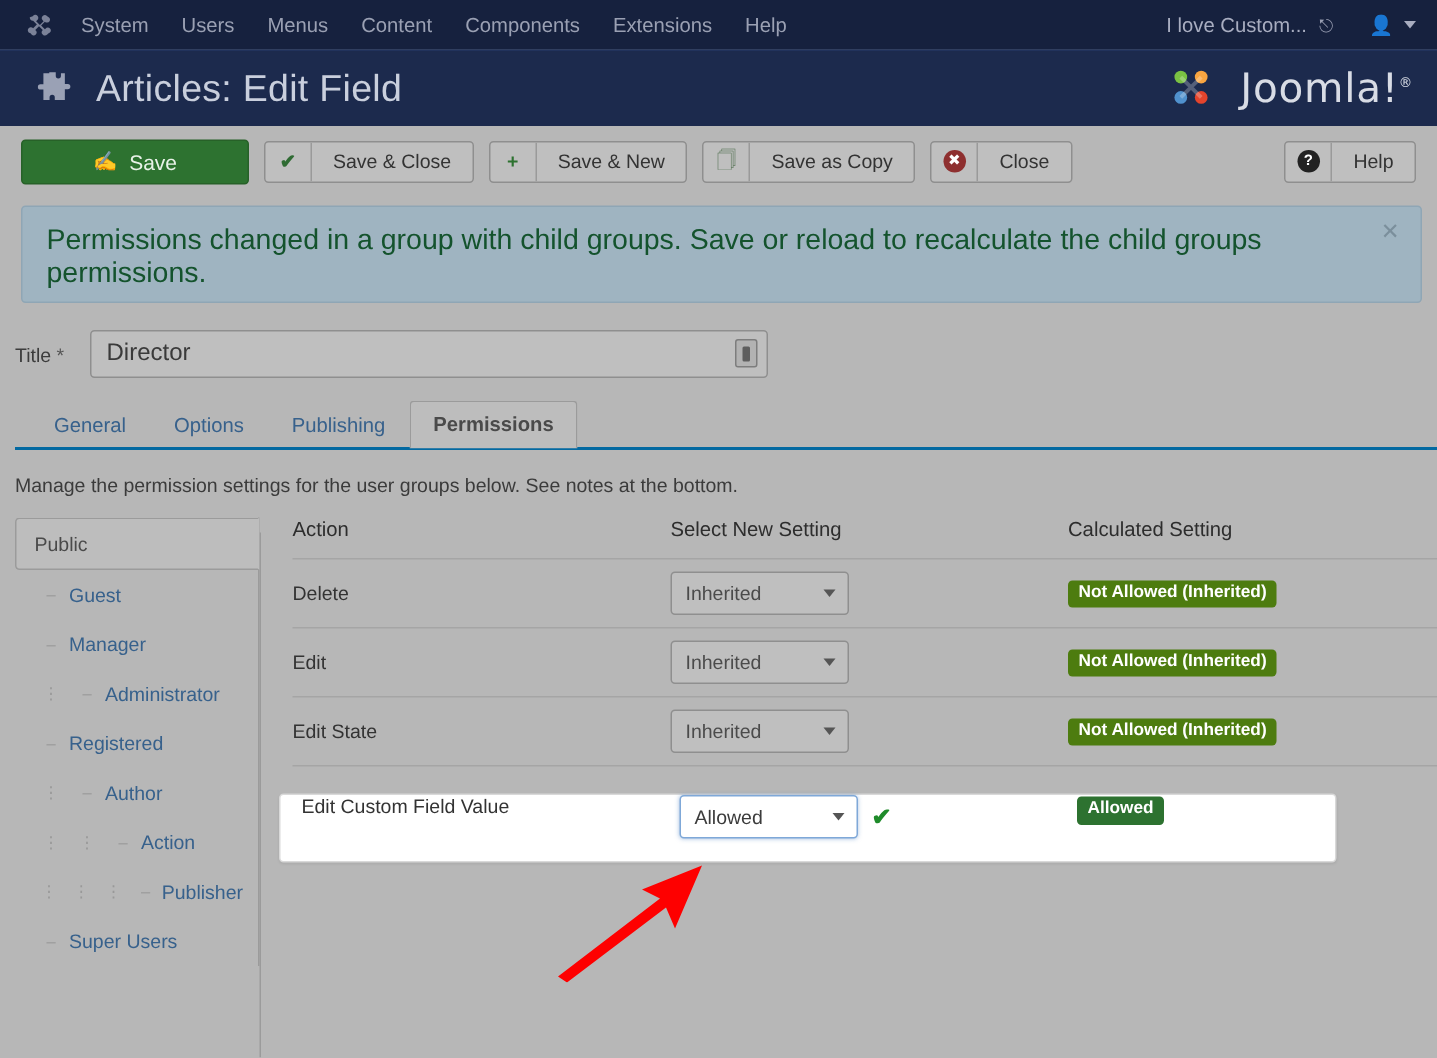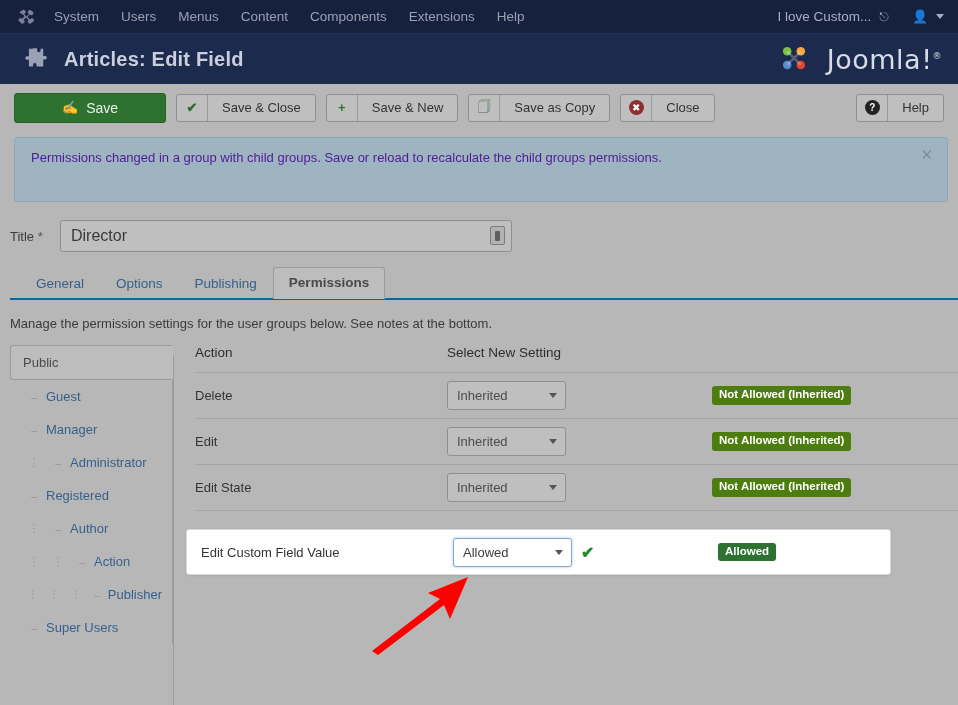--- a/index.html
+++ b/index.html
@@ -59,22 +59,22 @@
     height: 51px;
     background: #1c2a4d;
     display: flex;
     align-items: center;
     padding: 0 16px 0 22px;
     border-top: 1px solid #21325c;
   }
   .subhead-icon { width: 26px; height: 26px; margin-right: 16px; position: relative; }
   .subhead-title {
     color: #c9cfdd;
-    font-size: 20px;
-    font-weight: 700;
+    font-size: 25px;
+    font-weight: 400;
     letter-spacing: .2px;
   }
   .brand { margin-left: auto; display: flex; align-items: center; gap: 16px; }
   .brand-word {
     color: #d8dce5; font-size: 27px; letter-spacing: .5px; font-weight: 400;
     font-family: "DejaVu Sans", sans-serif;
   }
   .brand-reg { font-size: 9px; vertical-align: super; }
 
   
@@ -132,21 +132,21 @@
   .notice {
     margin: 6px 10px 0 14px;
     background: #9fb4c1;
     border: 1px solid #8fa6b5;
     border-radius: 3px;
     padding: 12px 16px 16px 16px;
     position: relative;
     height: 65px;
   }
   .notice-title { color: #14365a; font-weight: bold; font-size: 13.5px; margin-bottom: 11px; }
-  .notice-text { color: #4c1d95; font-size: 13px; }
+  .notice-text { color: #14532d; font-size: 19px; }
   .notice-close {
     position: absolute; right: 14px; top: 9px;
     color: #7b8f9c; font-size: 15px; cursor: pointer; line-height: 1;
   }
 
   
   .title-row { display:flex; align-items:center; padding: 18px 0 0 10px; }
   .title-label { font-size: 13px; color:#3c3c3c; width: 50px; }
   .title-label .req { color:#555; }
   .title-input-wrap { position: relative; width: 452px; }
@@ -302,21 +302,21 @@
   .row-highlight {
     position: absolute;
     left: 186px;
     top: 529px;
     width: 705px;
     height: 46px;
     background: #ffffff;
     border: 1px solid #d9d9d9;
     border-radius: 3px;
     display: flex;
-    align-items: center;
+    align-items: flex-start;
     padding-left: 14px;
     font-size: 13px;
     color: #333;
     box-shadow: 0 1px 2px rgba(0,0,0,.08);
     z-index: 5;
   }
   .row-highlight .c-action { width: 252px; flex:0 0 252px; }
 
   
   .arrow-annot { position: absolute; left: 368px; top: 575px; z-index: 8; pointer-events: none; }
@@ -482,20 +482,21 @@
     <div class="group-tab">
       <span class="gt-guide">–</span>
       <span class="gt-label">Super Users</span>
     </div>
   </div>
 
   <div class="perm-table">
     <div class="pt-head">
       <div class="c-action">Action</div>
       <div class="c-select">Select New Setting</div>
+      <div class="c-calc">Calculated Setting</div>
     </div>
 
     <div class="pt-row">
       <div class="c-action">Delete</div>
       <div class="c-select">
         <div class="sel">
           <span>Inherited</span>
           <span class="arrow"></span>
         </div>
       </div>

